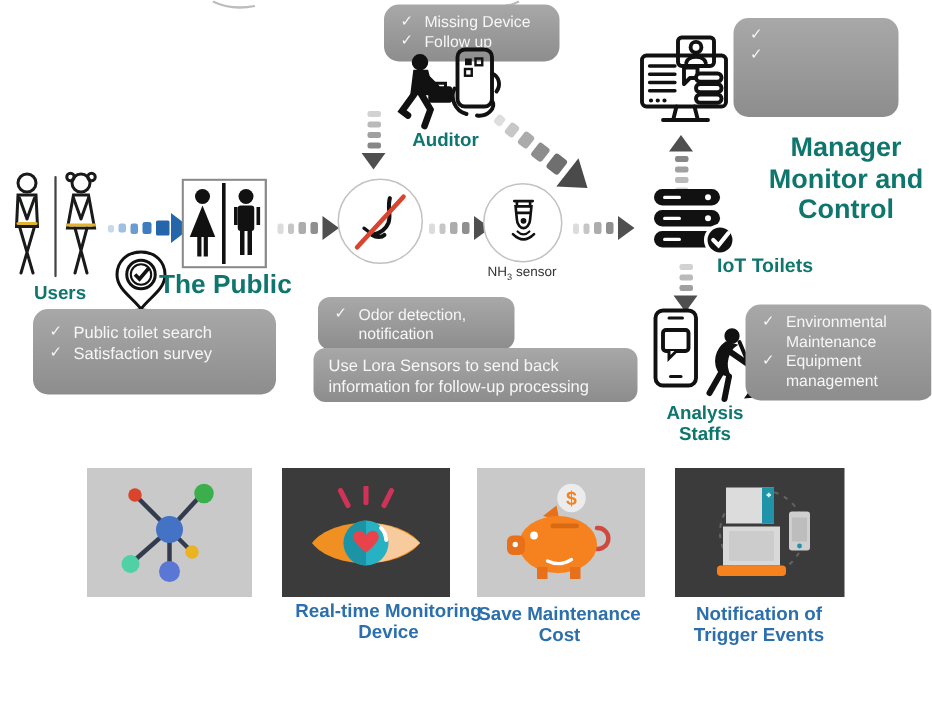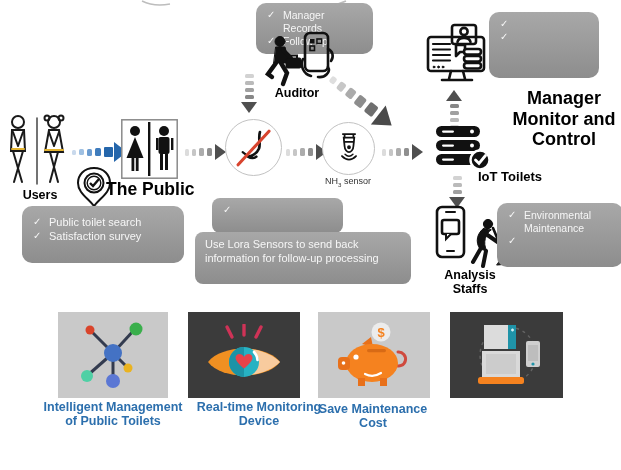--- a/index.html
+++ b/index.html
@@ -7,21 +7,21 @@
          font-family:"Liberation Sans",sans-serif;color:#111;}
   .abs{position:absolute;}
   
   .bubble{position:absolute;background:linear-gradient(180deg,#a8a8a8,#8d8d8d);
           border-radius:10px;color:#f6f6f6;font-size:10.5px;line-height:1.25;
           padding:6px 8px 6px 9px;box-sizing:border-box;}
   .chkrow{display:flex;align-items:flex-start;}
   .chk{flex:0 0 16px;font-size:10px;padding-left:2px;}
   .note{font-size:11px;line-height:1.3;}
   
-  .lbl{position:absolute;font-weight:bold;color:#000000;text-align:center;line-height:1.15;}
+  .lbl{position:absolute;font-weight:bold;color:#0f766e;text-align:center;line-height:1.15;}
   .cardlbl{position:absolute;font-weight:bold;color:#2c6fad;font-size:12.5px;
            text-align:center;line-height:1.15;}
   
   .circ{position:absolute;border:1.5px solid #c2c2c2;border-radius:50%;background:#fff;
         display:flex;align-items:center;justify-content:center;}
   
   .harrow{position:absolute;display:flex;align-items:center;gap:3px;}
   .harrow i{display:block;border-radius:1.5px;}
   .varrow{position:absolute;display:flex;flex-direction:column;align-items:center;gap:3px;}
   .varrow i{display:block;border-radius:1.5px;width:9px;height:4px;}
@@ -162,21 +162,21 @@
     <i class="g1"></i>
       <i class="g2"></i>
       <i class="g3"></i>
       <i class="g4"></i>
       <i class="head-r"></i>
   </div>
 
   <div class="bubble" style="left:256px;top:3px;width:117px">
     <div class="chkrow">
         <span class="chk">✓</span>
-      <span>Manager Records</span>
+      <span>Missing Device</span>
       </div>
     <div class="chkrow">
         <span class="chk">✓</span>
       <span>Follow up</span>
       </div>
   </div>
 
   <svg class="abs" style="left:262px;top:36px" width="44" height="52" viewBox="0 0 44 52">
     <g fill="#111" stroke="#111" stroke-linecap="round">
       <circle cx="18" cy="5.5" r="5"></circle>
@@ -300,41 +300,43 @@
     </g>
   </svg>
   <div class="lbl" style="left:432px;top:268px;width:76px;font-size:12.5px">Analysis Staffs</div>
   <div class="bubble" style="left:497px;top:203px;width:126px;height:64px">
     <div class="chkrow">
         <span class="chk">✓</span>
       <span>Environmental Maintenance</span>
       </div>
     <div class="chkrow">
         <span class="chk">✓</span>
+      <span>Equipment management</span>
       </div>
   </div>
 
   <div class="bubble" style="left:22px;top:206px;width:162px;height:57px;padding-top:10px;font-size:11px">
     <div class="chkrow">
         <span class="chk">✓</span>
       <span>Public toilet search</span>
       </div>
     <div class="chkrow">
         <span class="chk">✓</span>
       <span>Satisfaction survey</span>
       </div>
   </div>
 
   <div class="bubble" style="left:212px;top:198px;width:131px;height:35px;border-radius:8px">
     <div class="chkrow">
         <span class="chk">✓</span>
-      </div>
-  </div>
-
-  <div class="bubble note" style="left:195px;top:232px;width:216px;height:52px;border-radius:8px;padding:5px 10px">
+      <span style="width:88px">Odor detection, notification</span>
+      </div>
+  </div>
+
+  <div class="bubble note" style="left:209px;top:232px;width:216px;height:36px;border-radius:8px;padding:5px 10px">
     <span>Use Lora Sensors to send back information for follow-up processing</span>
   </div>
 
   <div class="card light" style="left:58px;width:110px">
     <svg width="80" height="72" viewBox="0 0 80 72">
       <g stroke="#333b4f" stroke-width="3">
         <line x1="40" y1="34" x2="18" y2="12"></line>
           <line x1="40" y1="34" x2="62" y2="10"></line>
         <line x1="40" y1="34" x2="15" y2="56"></line>
           <line x1="40" y1="34" x2="54" y2="48"></line>
@@ -387,17 +389,17 @@
       <path d="M43,9 h3 M44.5,7.5 v3" stroke="#cfeff4" stroke-width="1.3"></path>
       <rect x="58" y="20" width="14" height="26" rx="2" fill="#cfcfcf"></rect>
       <rect x="60" y="24" width="10" height="16" fill="#bdbdbd"></rect>
       <circle cx="65" cy="43" r="1.6" fill="#1f93a8"></circle>
       <rect x="14" y="30" width="38" height="26" fill="#d9d9d9"></rect>
       <rect x="18" y="33" width="30" height="20" fill="#cccccc"></rect>
       <rect x="10" y="56" width="46" height="7" rx="2.5" fill="#f5821f"></rect>
     </svg>
   </div>
 
-  <div class="cardlbl" style="left:36px;top:400px;width:154px">Intelligent Management of Public Toilets</div>
   <div class="cardlbl" style="left:196px;top:400px;width:126px">Real-time Monitoring Device</div>
   <div class="cardlbl" style="left:318px;top:402px;width:110px">Save Maintenance Cost</div>
+  <div class="cardlbl" style="left:447px;top:402px;width:118px">Notification of Trigger Events</div>
 
 </div>
 
 </body></html>

